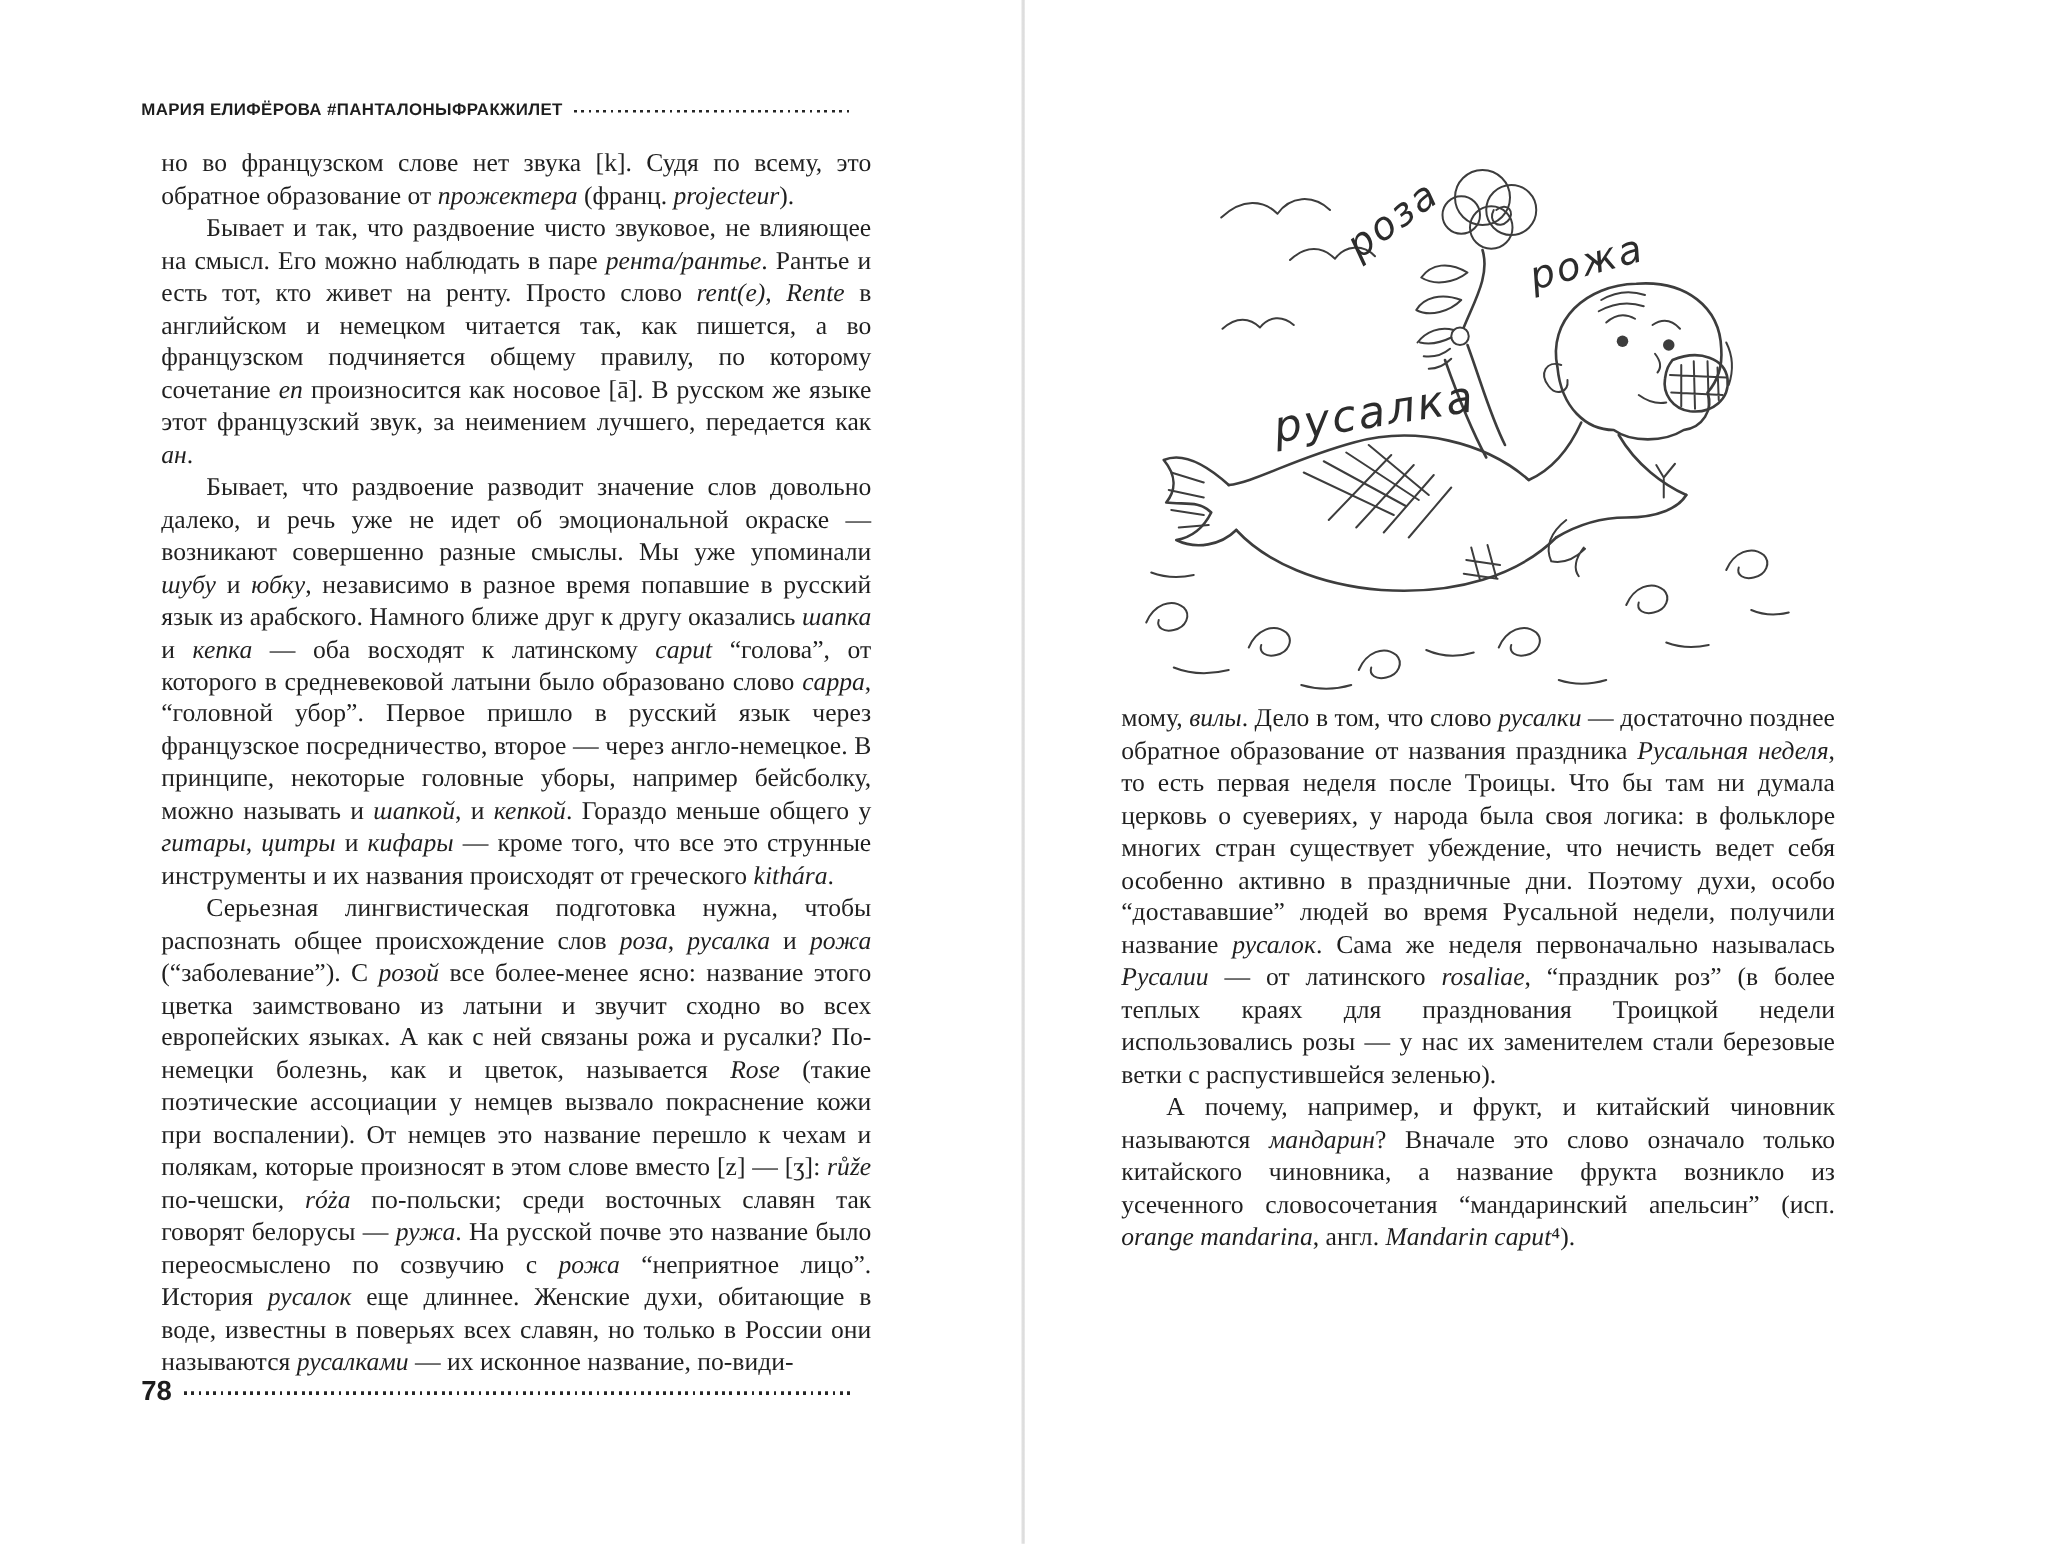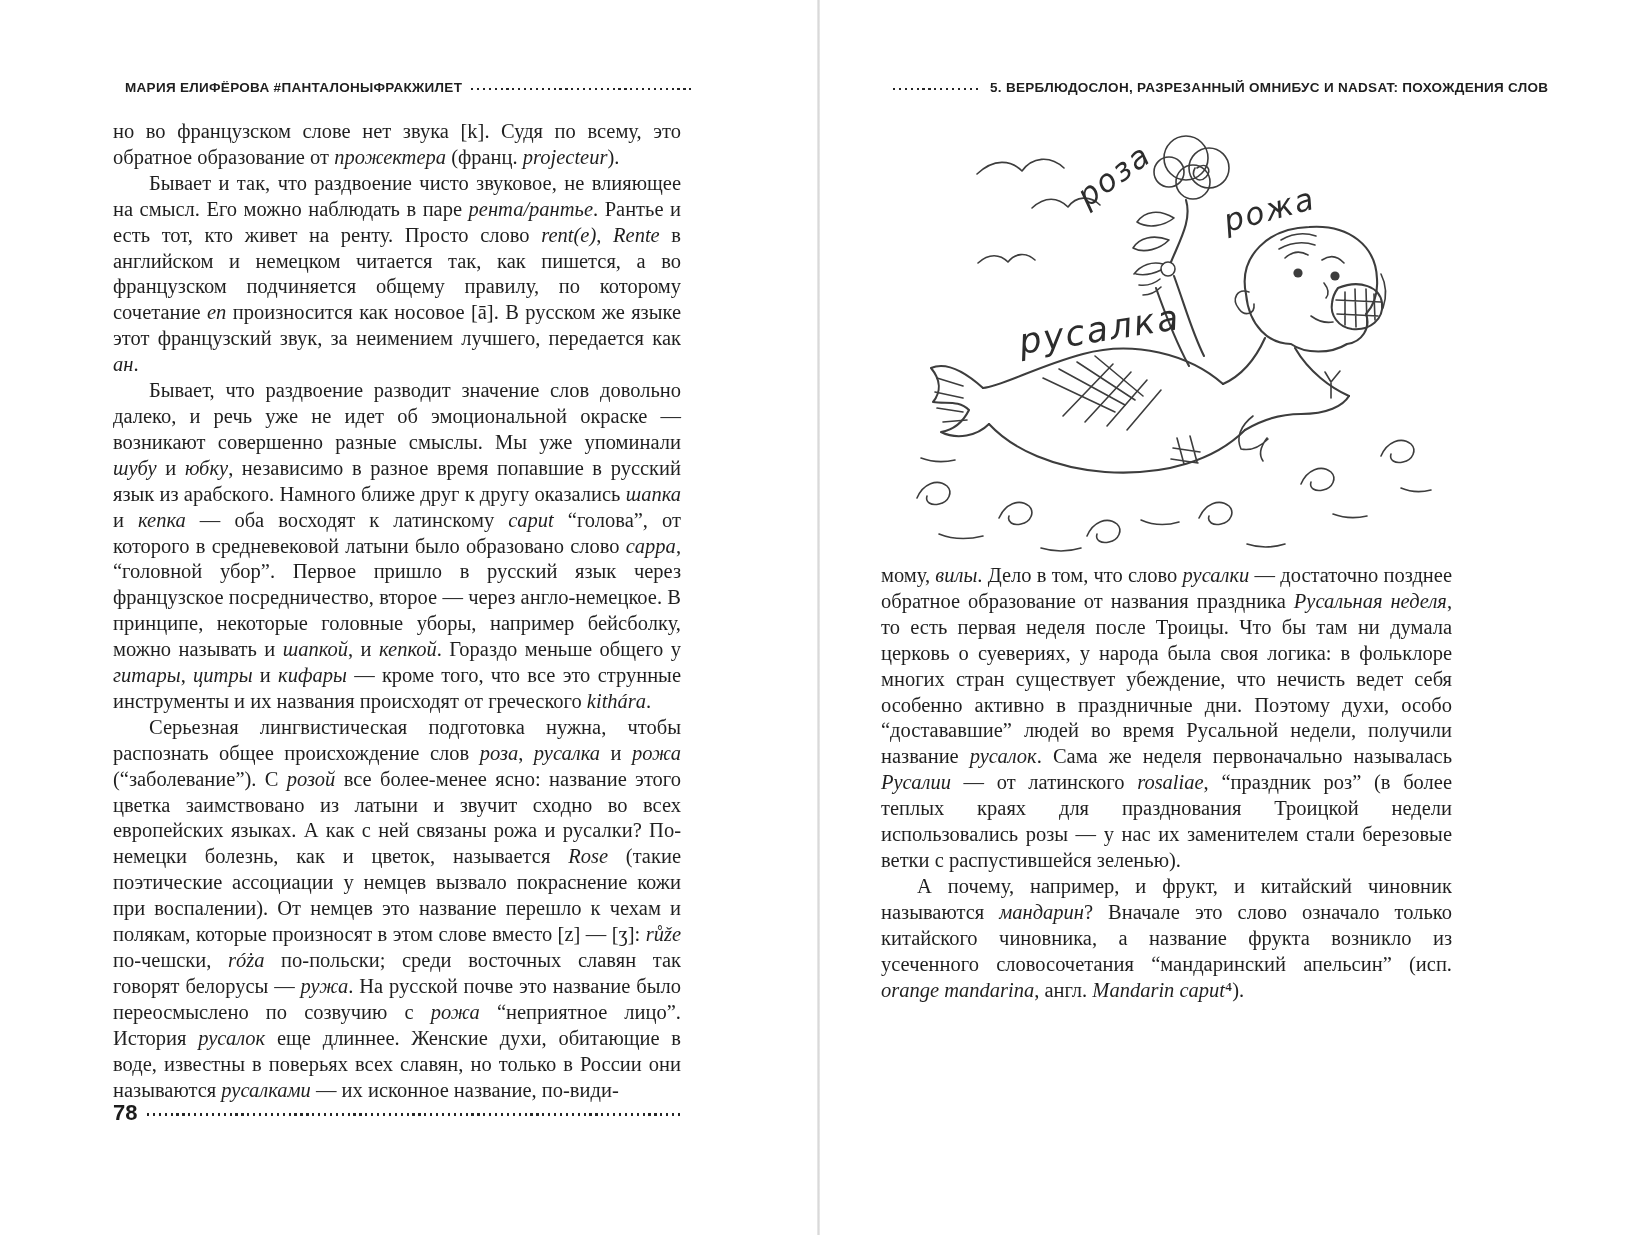--- a/index.html
+++ b/index.html
@@ -9,27 +9,27 @@
   .gutter{position:absolute;left:817px;top:0;width:3px;height:1235px;
           background:linear-gradient(90deg,#ececec,#d9d9d9,#ececec);}
 
   .page{position:absolute;top:0;height:1235px;}
   .page.left{left:113px;width:568px;}
   .page.right{left:881px;width:571px;}
 
   .running-head{position:absolute;top:80px;left:0;width:100%;
       display:flex;align-items:center;gap:9px;
       font-family:"Liberation Sans",sans-serif;font-weight:bold;
-      font-size:13.5px;letter-spacing:.3px;color:#1e1e1e;white-space:nowrap;margin-left:12px;}
+      font-size:13.5px;letter-spacing:.3px;color:#1e1e1e;white-space:nowrap;}
   .dots{height:2.6px;flex:1 1 auto;margin-top:3px;
       background:repeating-linear-gradient(90deg,#262626 0 2.2px,transparent 2.2px 5.9px);}
   .dots.lead{flex:0 0 88px;}
   .running-head.right-head .rh-text{flex:0 0 auto;}
 
-  .body-text{position:absolute;left:0;width:100%;}
+  .body-text{position:absolute;left:16px;width:100%;}
   .page.left  .body-text{top:119px;}
   .page.right .body-text{top:563px;}
   .body-text p{margin:0;font-size:20.5px;line-height:25.9px;
       text-align:justify;color:#1f1f1f;}
   .body-text p.indent{text-indent:36px;}
   .body-text i{font-style:italic;}
 
   .folio{position:absolute;top:1100px;left:0;width:100%;
       display:flex;align-items:center;gap:10px;
       font-family:"Liberation Sans",sans-serif;font-weight:bold;
@@ -63,24 +63,20 @@
       <p class="indent">Серьезная лингвистическая подготовка нужна, чтобы распознать общее происхождение слов <i>роза</i>, <i>русалка</i> и <i>рожа</i> (“заболевание”). С <i>розой</i> все более-менее ясно: название этого цветка заимствовано из латыни и звучит сходно во всех европейских языках. А как с ней связаны рожа и русалки? По-немецки болезнь, как и цветок, называется <i>Rose</i> (такие поэтические ассоциации у немцев вызвало покраснение кожи при воспалении). От немцев это название перешло к чехам и полякам, которые произносят в этом слове вместо [z] — [ʒ]: <i>růže</i> по-чешски, <i>róża</i> по-польски; среди восточных славян так говорят белорусы — <i>ружа</i>. На русской почве это название было переосмыслено по созвучию с <i>рожа</i> “неприятное лицо”. История <i>русалок</i> еще длиннее. Женские духи, обитающие в воде, известны в поверьях всех славян, но только в России они называются <i>русалками</i> — их исконное название, по-види-</p>
     </div>
 
     <div class="folio">
       <span>78</span>
       <span class="dots"></span>
     </div>
   </div>
 
   <div class="page right">
-    <div class="running-head right-head">
-      <span class="dots lead"></span>
-      <span class="rh-text">5. ВЕРБЛЮДОСЛОН, РАЗРЕЗАННЫЙ ОМНИБУС И NADSAT: ПОХОЖДЕНИЯ СЛОВ</span>
-    </div>
 
     <svg class="illustration" width="571" height="442" viewBox="0 0 571 442" aria-hidden="true">
 
       <g>
         <path class="ink thin" d="M96,58 C113,42 130,44 141,55 M141,55 C151,41 169,39 183,52"></path>
         <path class="ink thin" d="M151,92 C164,80 177,81 187,91 M187,91 C195,80 209,79 219,89"></path>
         <path class="ink thin" d="M97,147 C108,137 119,138 127,146 M127,146 C134,137 145,136 154,144"></path>
       </g>
 
       <g>

